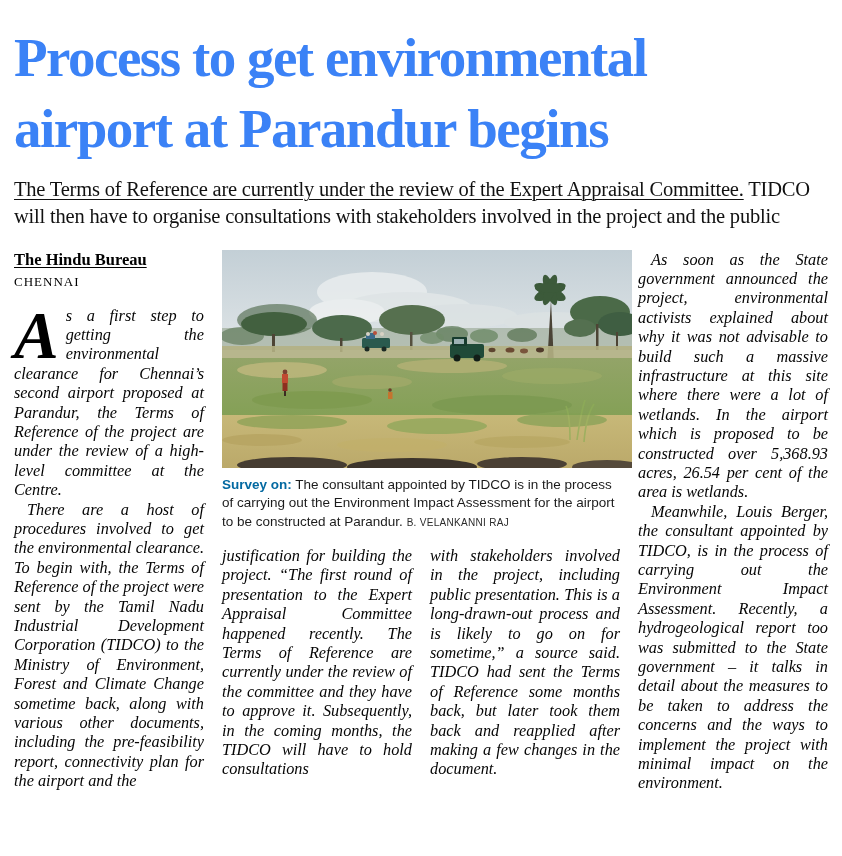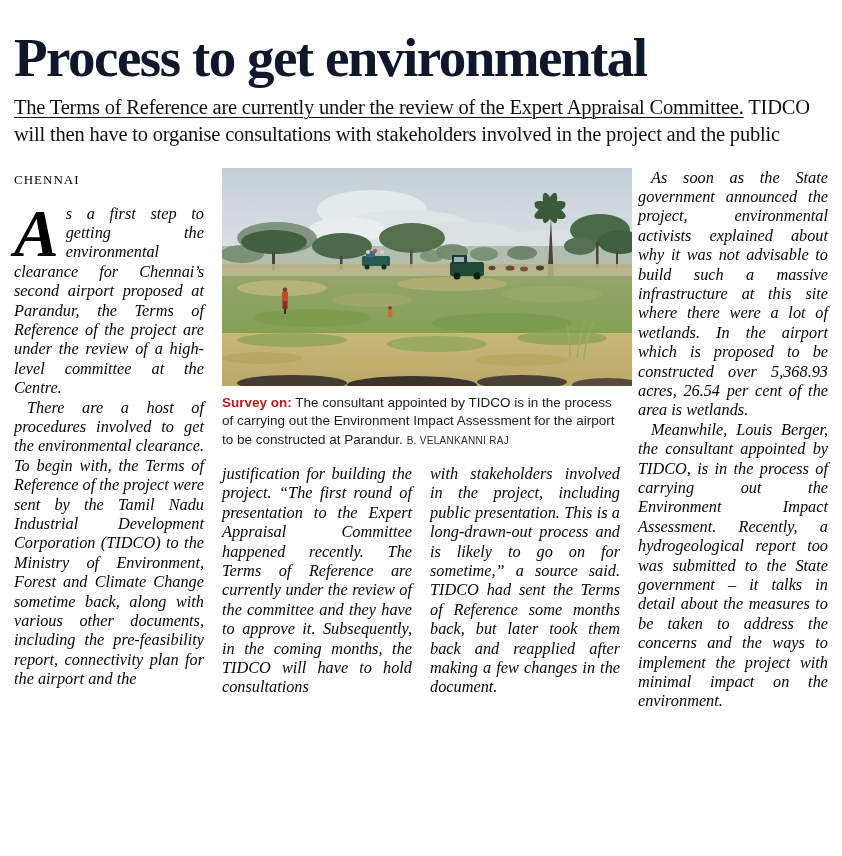--- a/index.html
+++ b/index.html
@@ -15,26 +15,26 @@
 
   
   .headline { margin: 8px 0 0 0; }
   .headline .hl-line {
     font-family: "Liberation Serif", serif;
     font-weight: 700;
     font-size: 55px;
     line-height: 71px;
     letter-spacing: -1.5px;
     white-space: nowrap;
-    color: #0f172a;
+    color: #3b82f6;
   }
 
   
   .standfirst {
-    margin-top: 1px;
+    margin-top: 12px;
     font-size: 20.5px;
     line-height: 26.5px;
     letter-spacing: -0.2px;
     color: #111;
     max-width: 814px;
   }
   .standfirst .u {
     text-decoration: underline;
     text-underline-offset: 3px;
     text-decoration-thickness: 1px;
@@ -105,27 +105,29 @@
     color: #2b2b2b;
   }
 </style>
 </head>
 <body>
 
 <div class="page">
 
   <h1 class="headline">
     <div class="hl-line">Process to get environmental</div>
+    <div class="hl-line">airport at Parandur begins</div>
   </h1>
 
   <p class="standfirst"><span class="u">The Terms of Reference are currently under the review of the Expert Appraisal Committee.</span><span> TIDCO will then have to organise consultations with stakeholders involved in the project and the public</span></p>
 
   <div class="content">
 
     <div class="colA bodycopy">
+      <div class="byline">The Hindu Bureau</div>
       <div class="dateline">CHENNAI</div>
       <p><span class="dropcap">A</span><span>s a first step to getting the environmental clearance for Chennai’s second airport proposed at Parandur, the Terms of Reference of the project are under the review of a high-level committee at the Centre.</span></p>
       <p class="indent">There are a host of procedures involved to get the environmental clearance. To begin with, the Terms of Reference of the project were sent by the Tamil Nadu Industrial Development Corporation (TIDCO) to the Ministry of Environment, Forest and Climate Change sometime back, along with various other documents, including the pre-feasibility report, connectivity plan for the airport and the</p>
     </div>
 
     <figure class="photo-block" style="margin:0">
       <div class="photo-frame">
         <svg viewBox="0 0 410 218" preserveAspectRatio="none">
           <defs>
             <linearGradient id="sky" x1="0" y1="0" x2="0" y2="1">
@@ -251,21 +253,21 @@
             <ellipse cx="300" cy="192" rx="48" ry="6" fill="#b7a661"></ellipse>
           </g>
           <g>
             <ellipse cx="70" cy="215" rx="55" ry="8" fill="#453c31"></ellipse>
             <ellipse cx="190" cy="217" rx="65" ry="9" fill="#3c342b"></ellipse>
             <ellipse cx="300" cy="214" rx="45" ry="7" fill="#4a4034"></ellipse>
             <ellipse cx="385" cy="217" rx="35" ry="7" fill="#554a3b"></ellipse>
           </g>
         </svg>
       </div>
-      <figcaption class="caption"><span class="caption-label" id="caption-label" style="color: #b91c1c; text-align: right;">Survey on:</span><span> The consultant appointed by TIDCO is in the process of carrying out the Environment Impact Assessment for the airport to be constructed at Parandur. </span><span class="credit">B. VELANKANNI RAJ</span></figcaption>
+      <figcaption class="caption"><span class="caption-label" id="caption-label" style="color: #0369a1; text-align: right;">Survey on:</span><span> The consultant appointed by TIDCO is in the process of carrying out the Environment Impact Assessment for the airport to be constructed at Parandur. </span><span class="credit">B. VELANKANNI RAJ</span></figcaption>
     </figure>
 
     <div class="colB bodycopy">
       <p>justification for building the project. “The first round of presentation to the Expert Appraisal Committee happened recently. The Terms of Reference are currently under the review of the committee and they have to approve it. Subsequently, in the coming months, the TIDCO will have to hold consultations</p>
     </div>
 
     <div class="colC bodycopy">
       <p>with stakeholders involved in the project, including public presentation. This is a long-drawn-out process and is likely to go on for sometime,” a source said. TIDCO had sent the Terms of Reference some months back, but later took them back and reapplied after making a few changes in the document.</p>
     </div>
 

